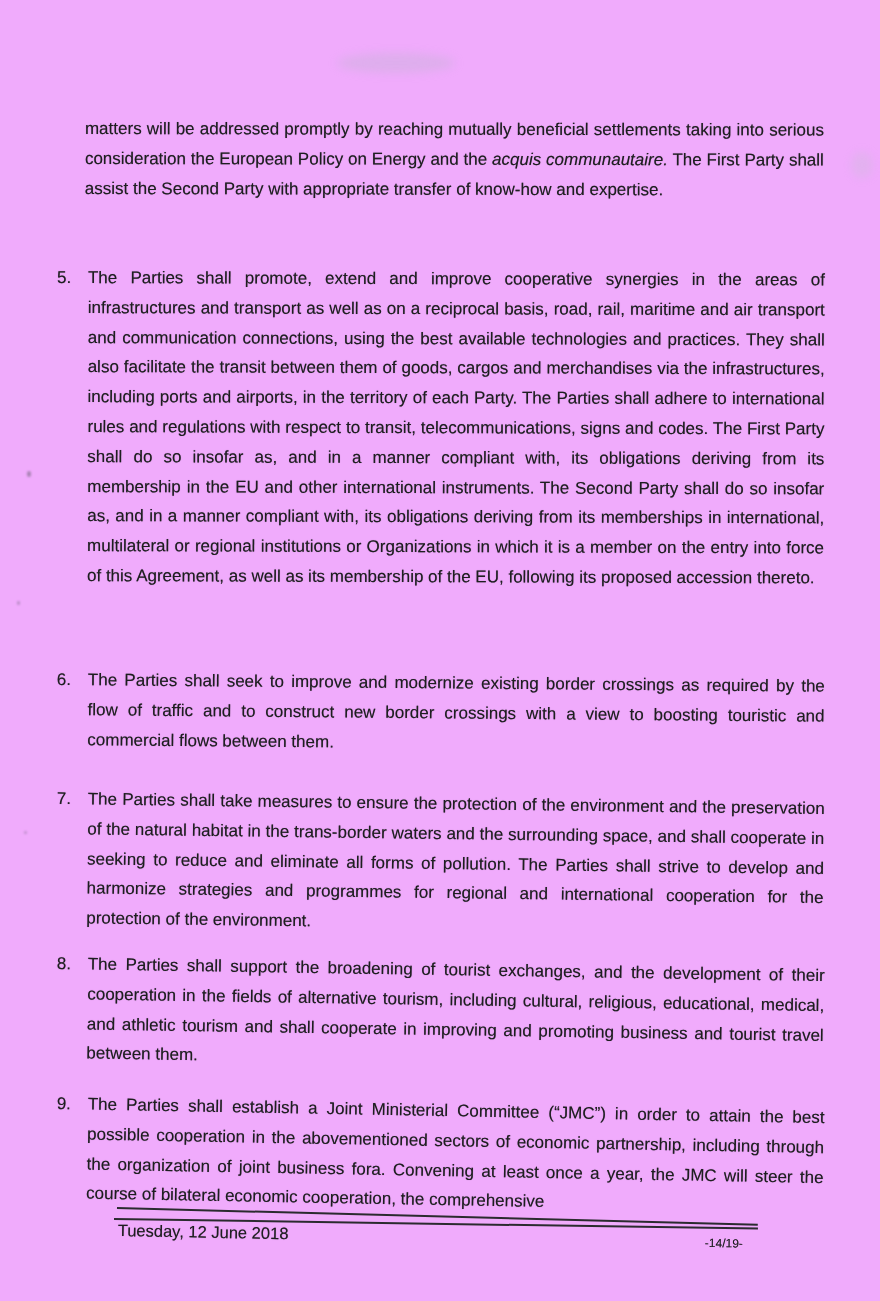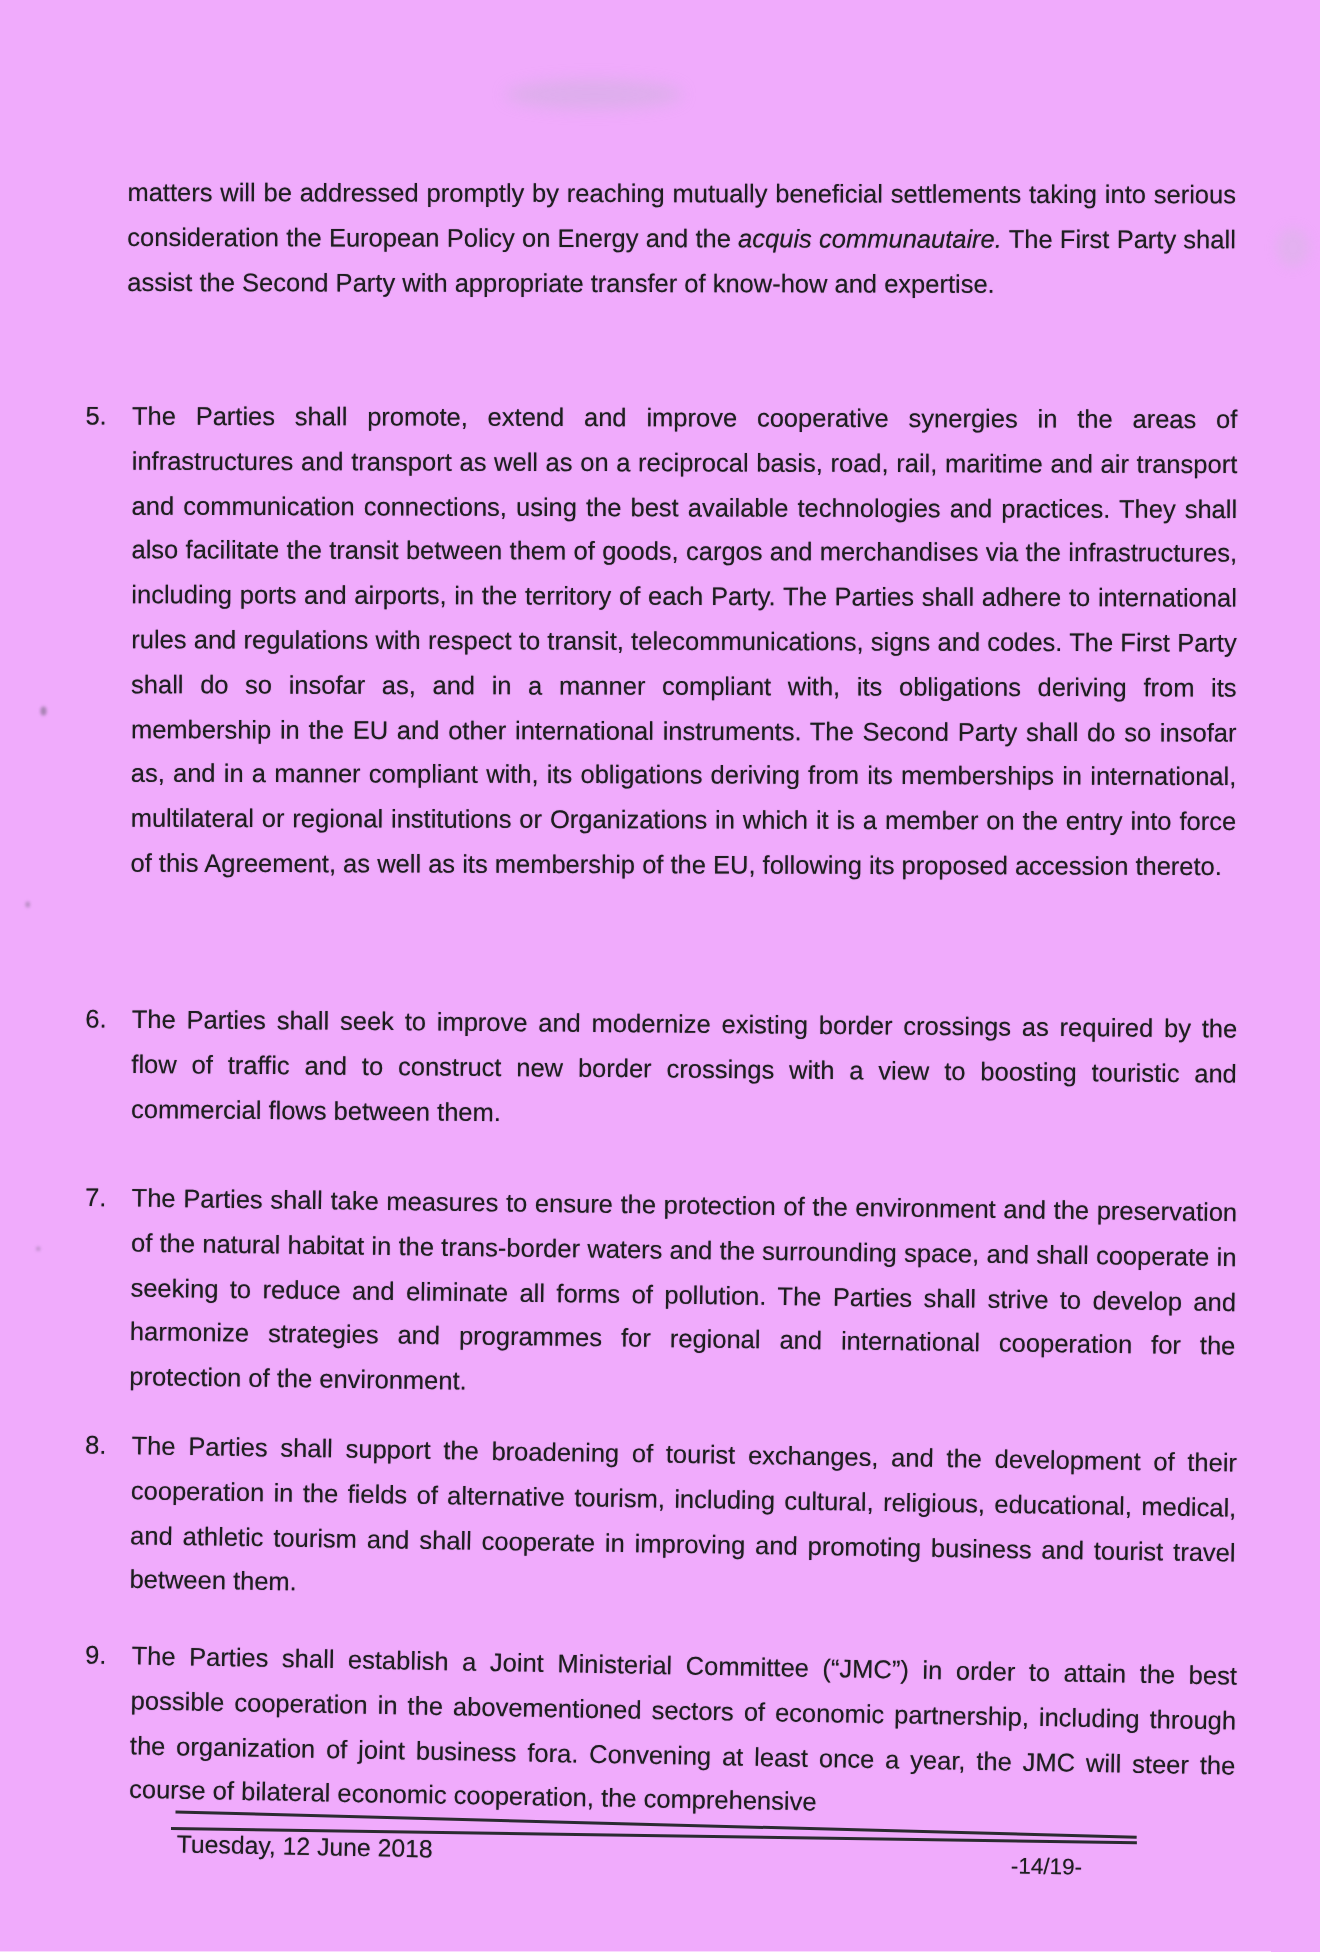--- a/index.html
+++ b/index.html
@@ -29,21 +29,21 @@
 
   .rule { position:absolute; height:2px; background:#2b2b2f; transform-origin:left center; }
   .rule1 { left:117px; top:1207px; width:641px; transform:rotate(1.5deg); }
   .rule2 { left:114px; top:1218px; width:644px; transform:rotate(0.85deg); }
   .footer-date {
     position:absolute; left:118px; top:1221px; font-size:16.5px;
     transform:rotate(1.1deg); transform-origin:left top;
     text-shadow:0 0 0.7px rgba(25,25,28,0.55);
   }
   .footer-page {
-    position:absolute; left:674px; top:1236px; font-size:15px;
+    position:absolute; left:705px; top:1236px; font-size:12px;
     transform:rotate(0.8deg); transform-origin:left top;
     text-shadow:0 0 0.6px rgba(25,25,28,0.5);
   }
 
   
   .artifact { position:absolute; border-radius:50%; }
   .smudge-top   { left:337px; top:53px;  width:118px; height:20px; background:rgba(176,184,199,0.28); filter:blur(5px); }
   .smudge-right { left:851px; top:152px; width:22px;  height:26px; background:rgba(190,196,208,0.25); filter:blur(4px); }
   .speck-a { left:27px; top:471px; width:4px; height:6px; background:rgba(80,82,92,0.45); filter:blur(1px); }
   .speck-b { left:17px; top:601px; width:3px; height:4px; background:rgba(80,82,92,0.35); filter:blur(1px); }

